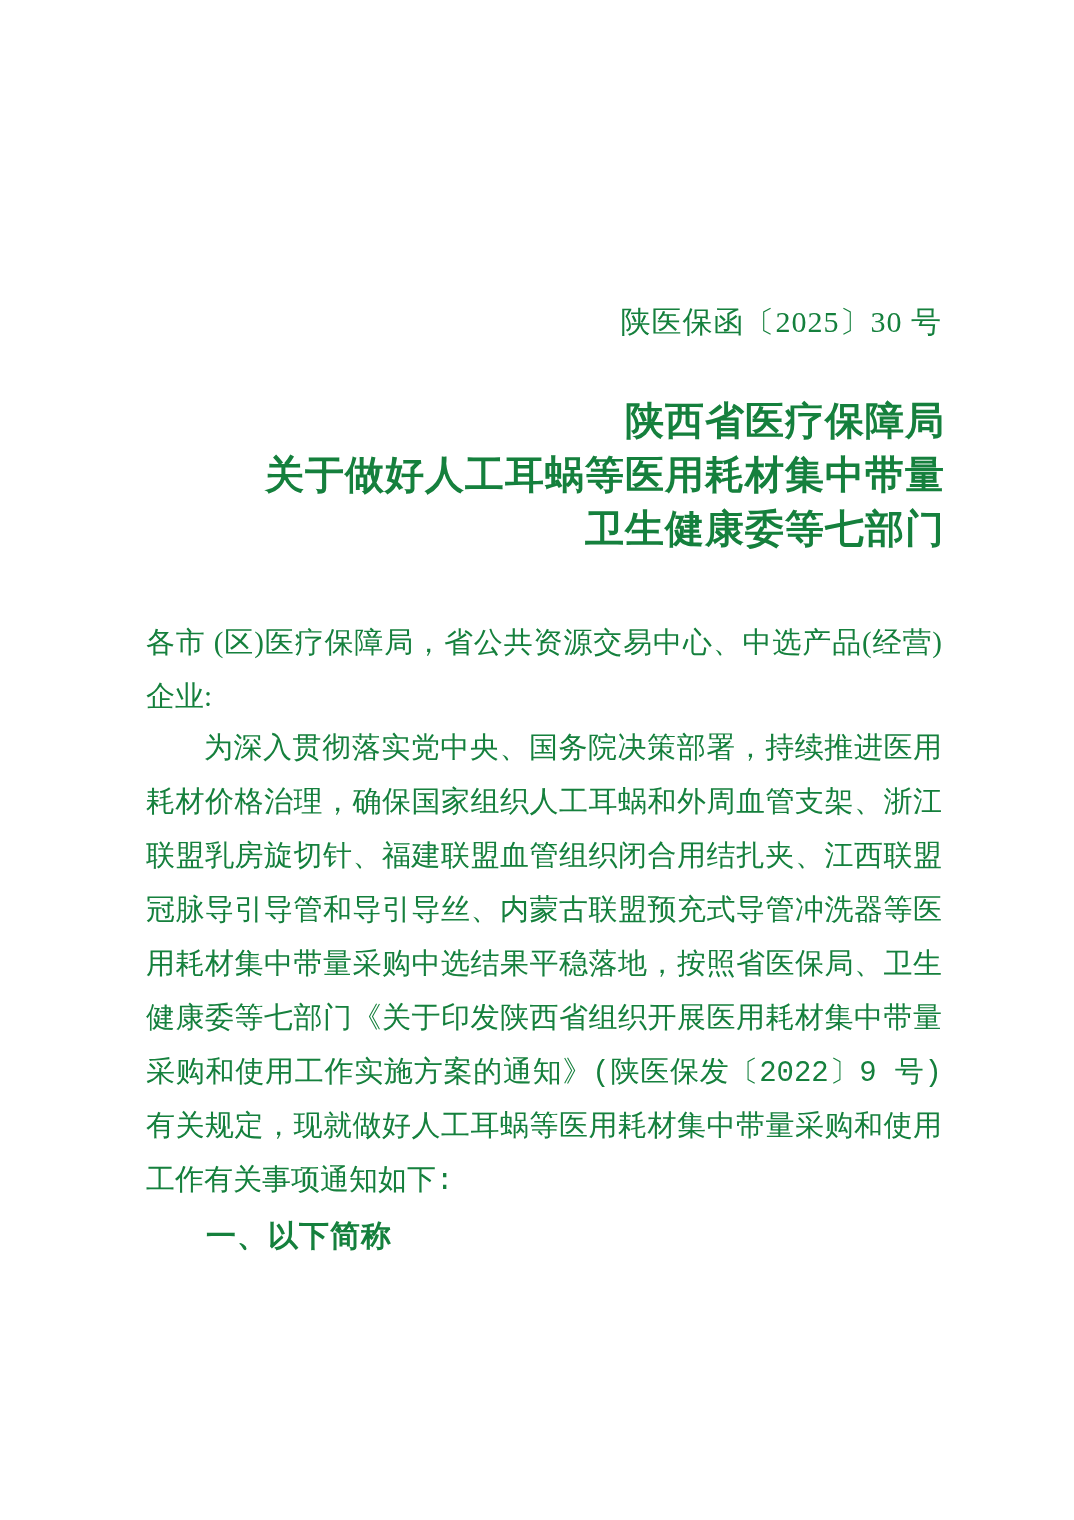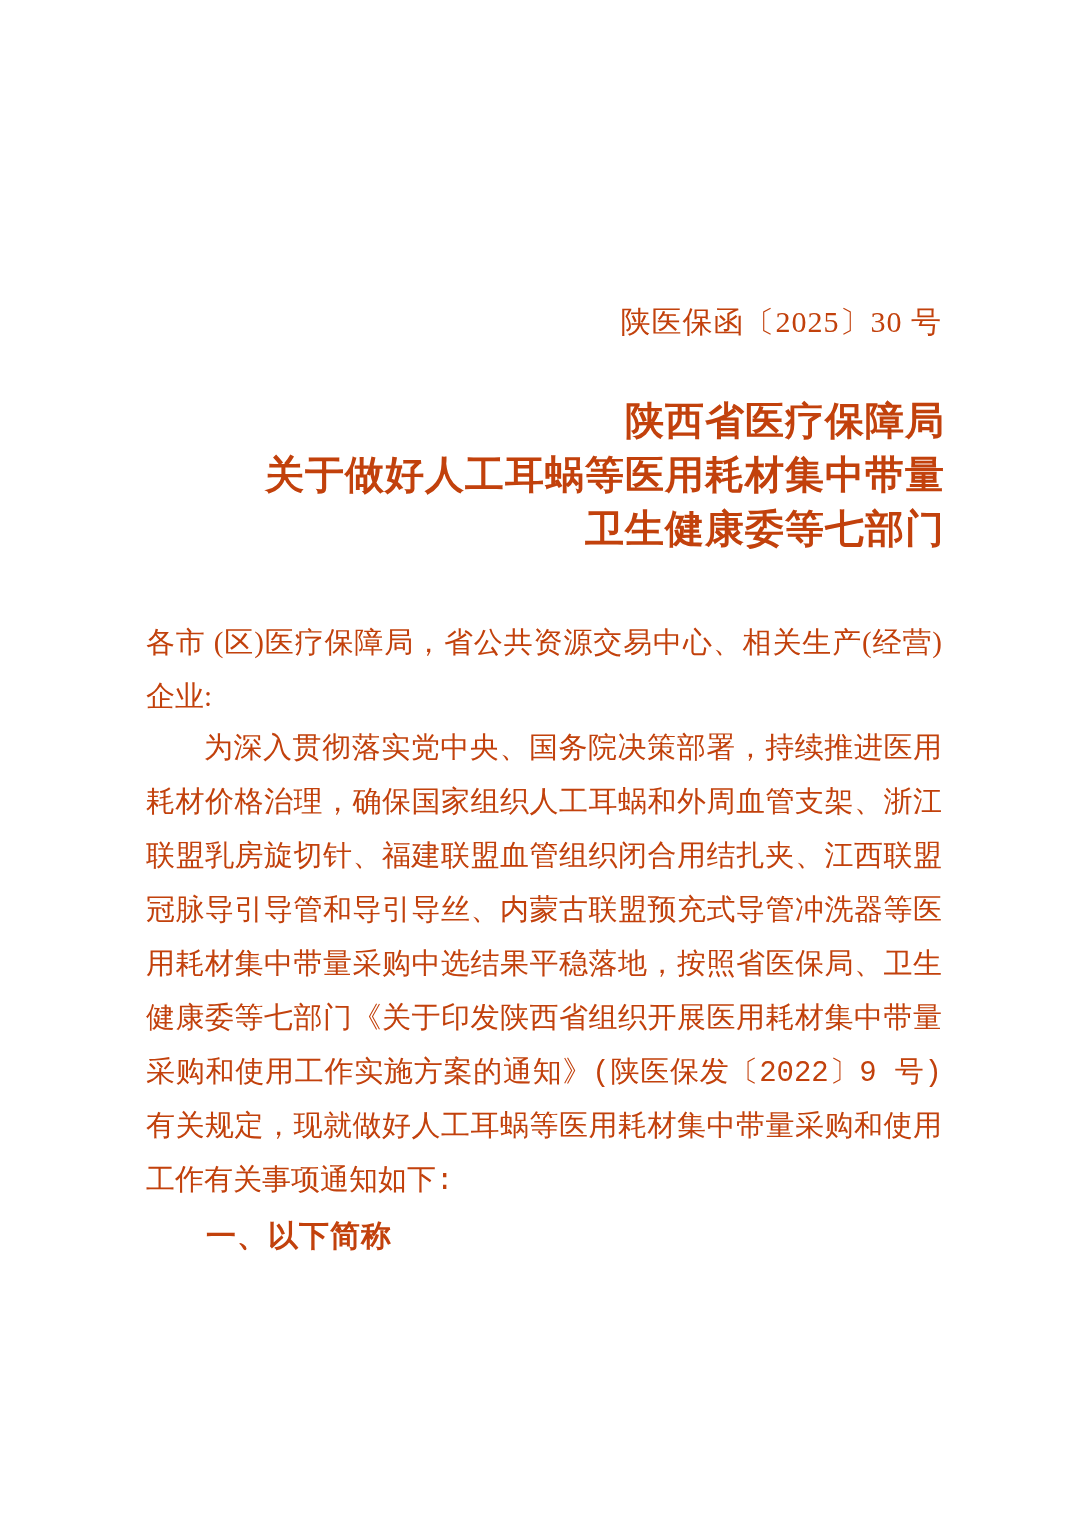--- a/index.html
+++ b/index.html
@@ -5,21 +5,21 @@
   html, body {
     margin: 0;
     padding: 0;
     background: #ffffff;
   }
   .page {
     position: relative;
     width: 1074px;
     height: 1520px;
     background: #ffffff;
-    color: #c2410c;
+    color: #15803d;
     font-family: "Liberation Serif", "DejaVu Serif", serif;
     overflow: hidden;
     border-radius: 11px;
   }
   .doc-number {
     position: absolute;
     top: 300px;
     left: 146px;
     width: 796px;
     text-align: right;
@@ -71,18 +71,18 @@
 
   <div class="doc-number">陕医保函〔2025〕30 号</div>
 
   <div class="title-block">
     <div>陕西省医疗保障局</div>
     <div>关于做好人工耳蜗等医用耗材集中带量</div>
     <div>卫生健康委等七部门</div>
   </div>
 
   <div class="body-block">
-    <p>各市 (区)医疗保障局，省公共资源交易中心、相关生产(经营)企业:</p>
+    <p>各市 (区)医疗保障局，省公共资源交易中心、中选产品(经营)企业:</p>
     <p class="para-indent">为深入贯彻落实党中央、国务院决策部署，持续推进医用耗材价格治理，确保国家组织人工耳蜗和外周血管支架、浙江联盟乳房旋切针、福建联盟血管组织闭合用结扎夹、江西联盟冠脉导引导管和导引导丝、内蒙古联盟预充式导管冲洗器等医用耗材集中带量采购中选结果平稳落地，按照省医保局、卫生健康委等七部门《关于印发陕西省组织开展医用耗材集中带量采购和使用工作实施方案的通知》(陕医保发〔2022〕9 号)有关规定，现就做好人工耳蜗等医用耗材集中带量采购和使用工作有关事项通知如下:</p>
     <p class="section-heading">一、以下简称</p>
   </div>
 
 </div>
 
 </body></html>

